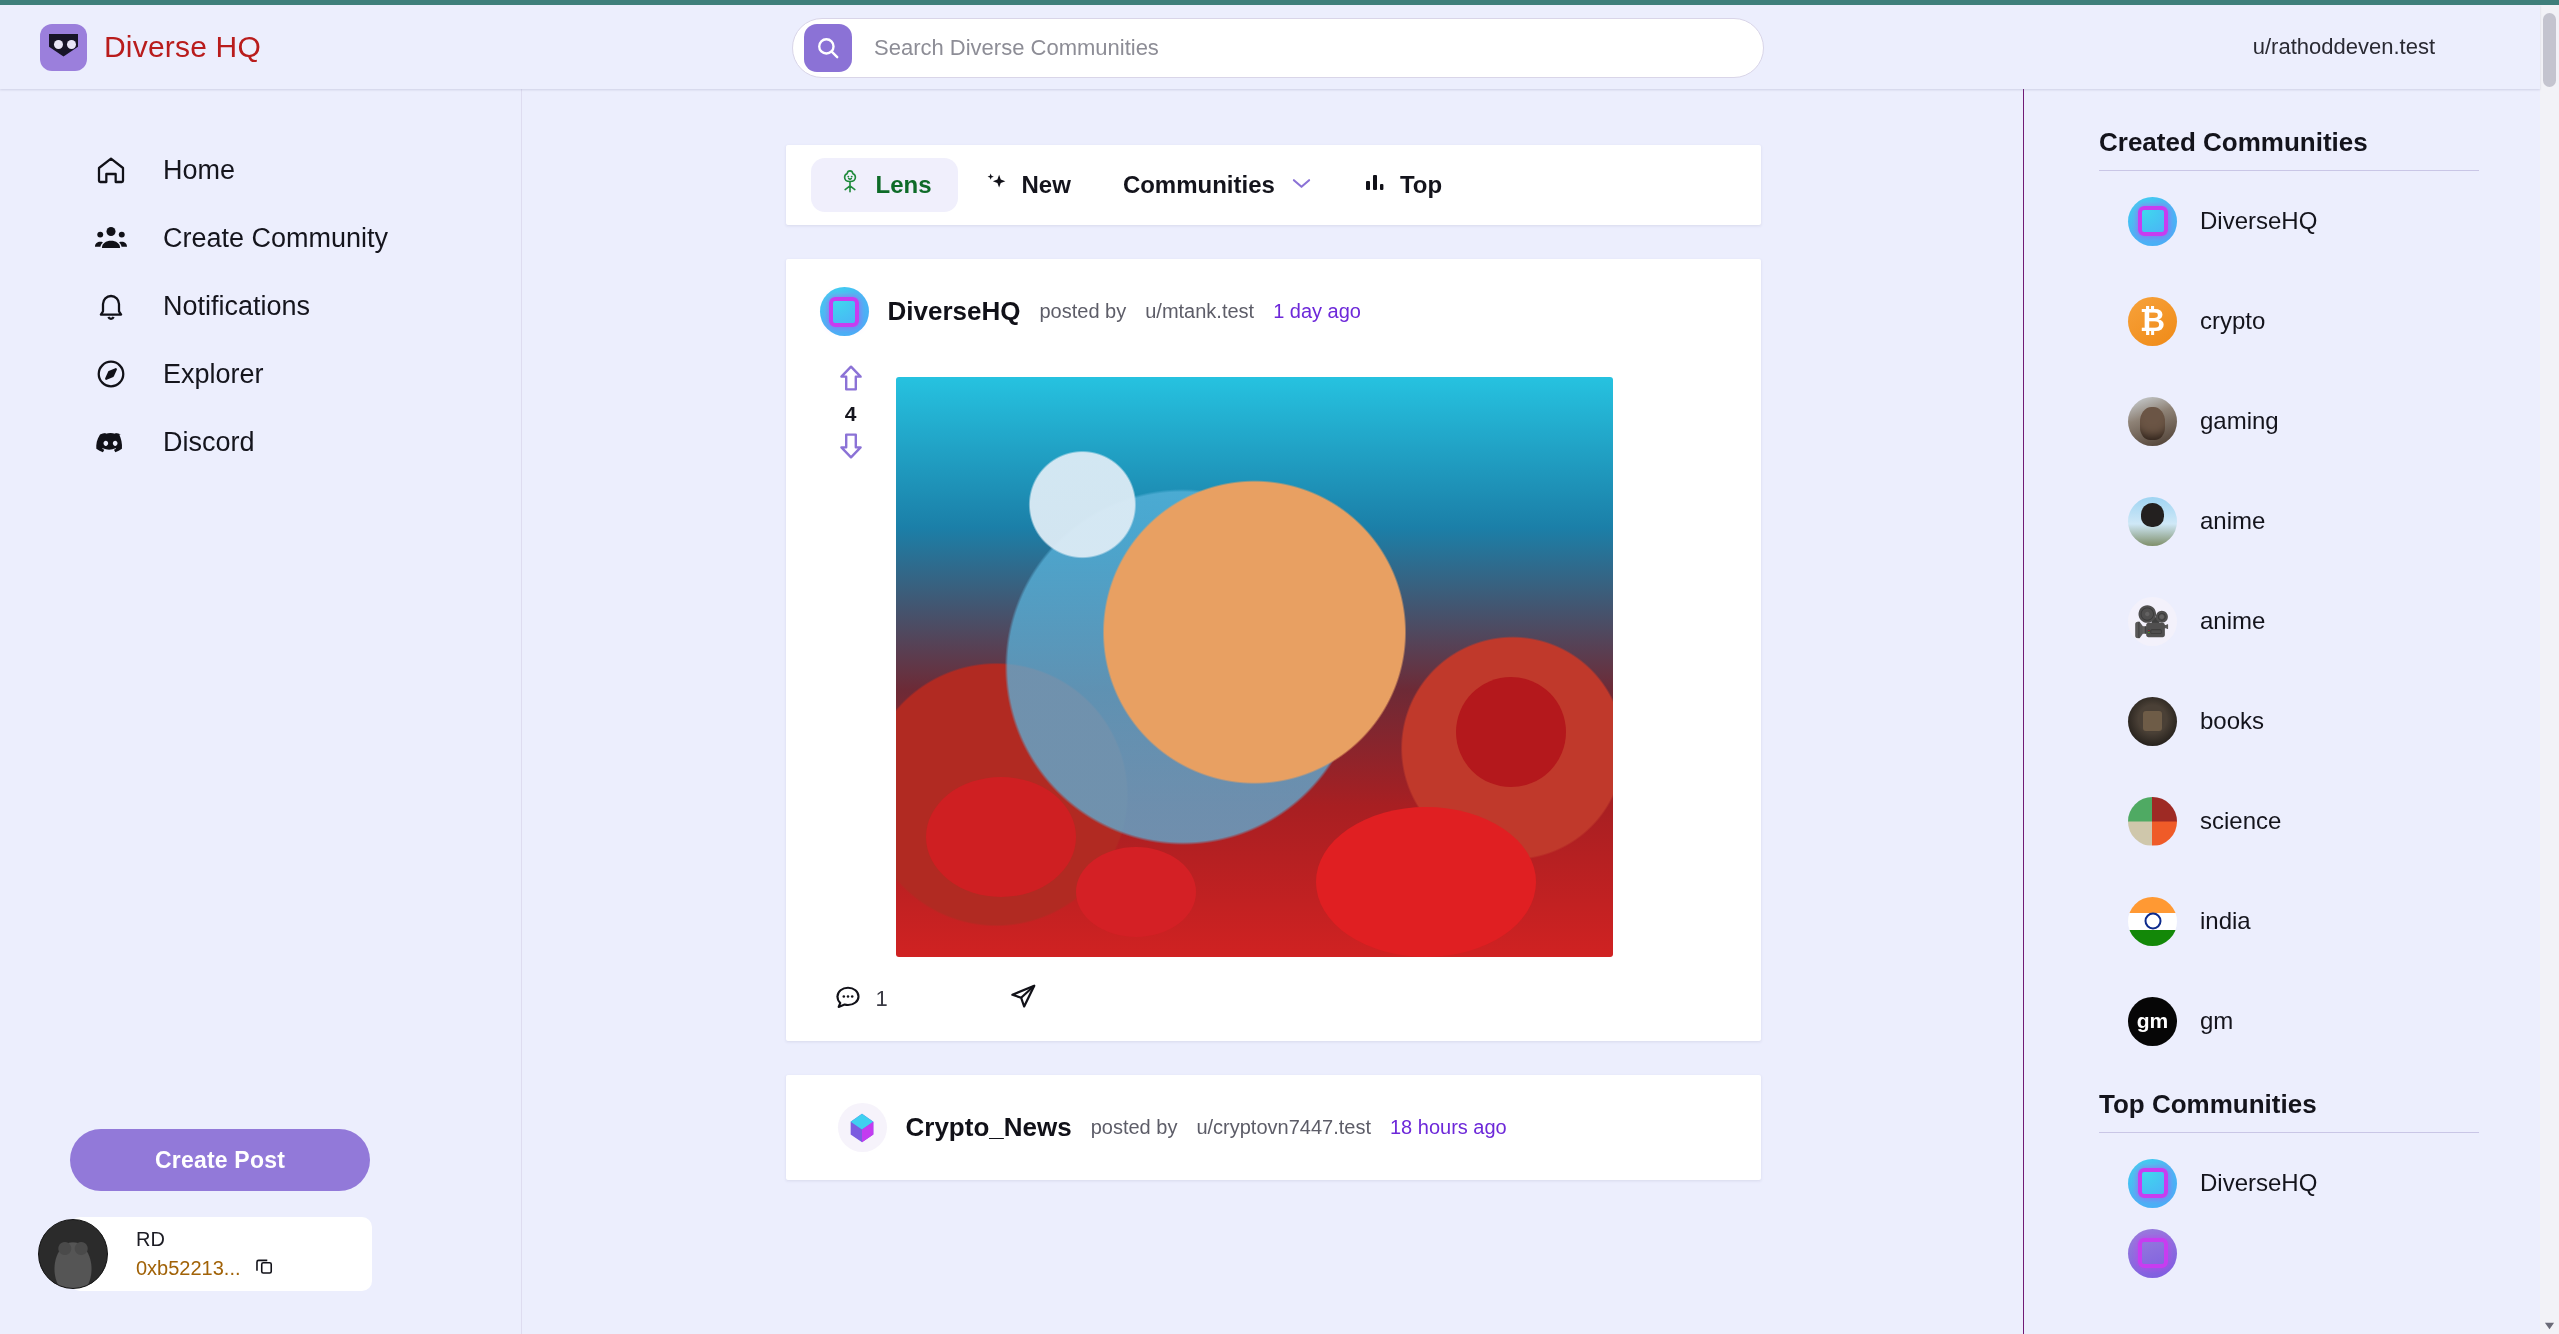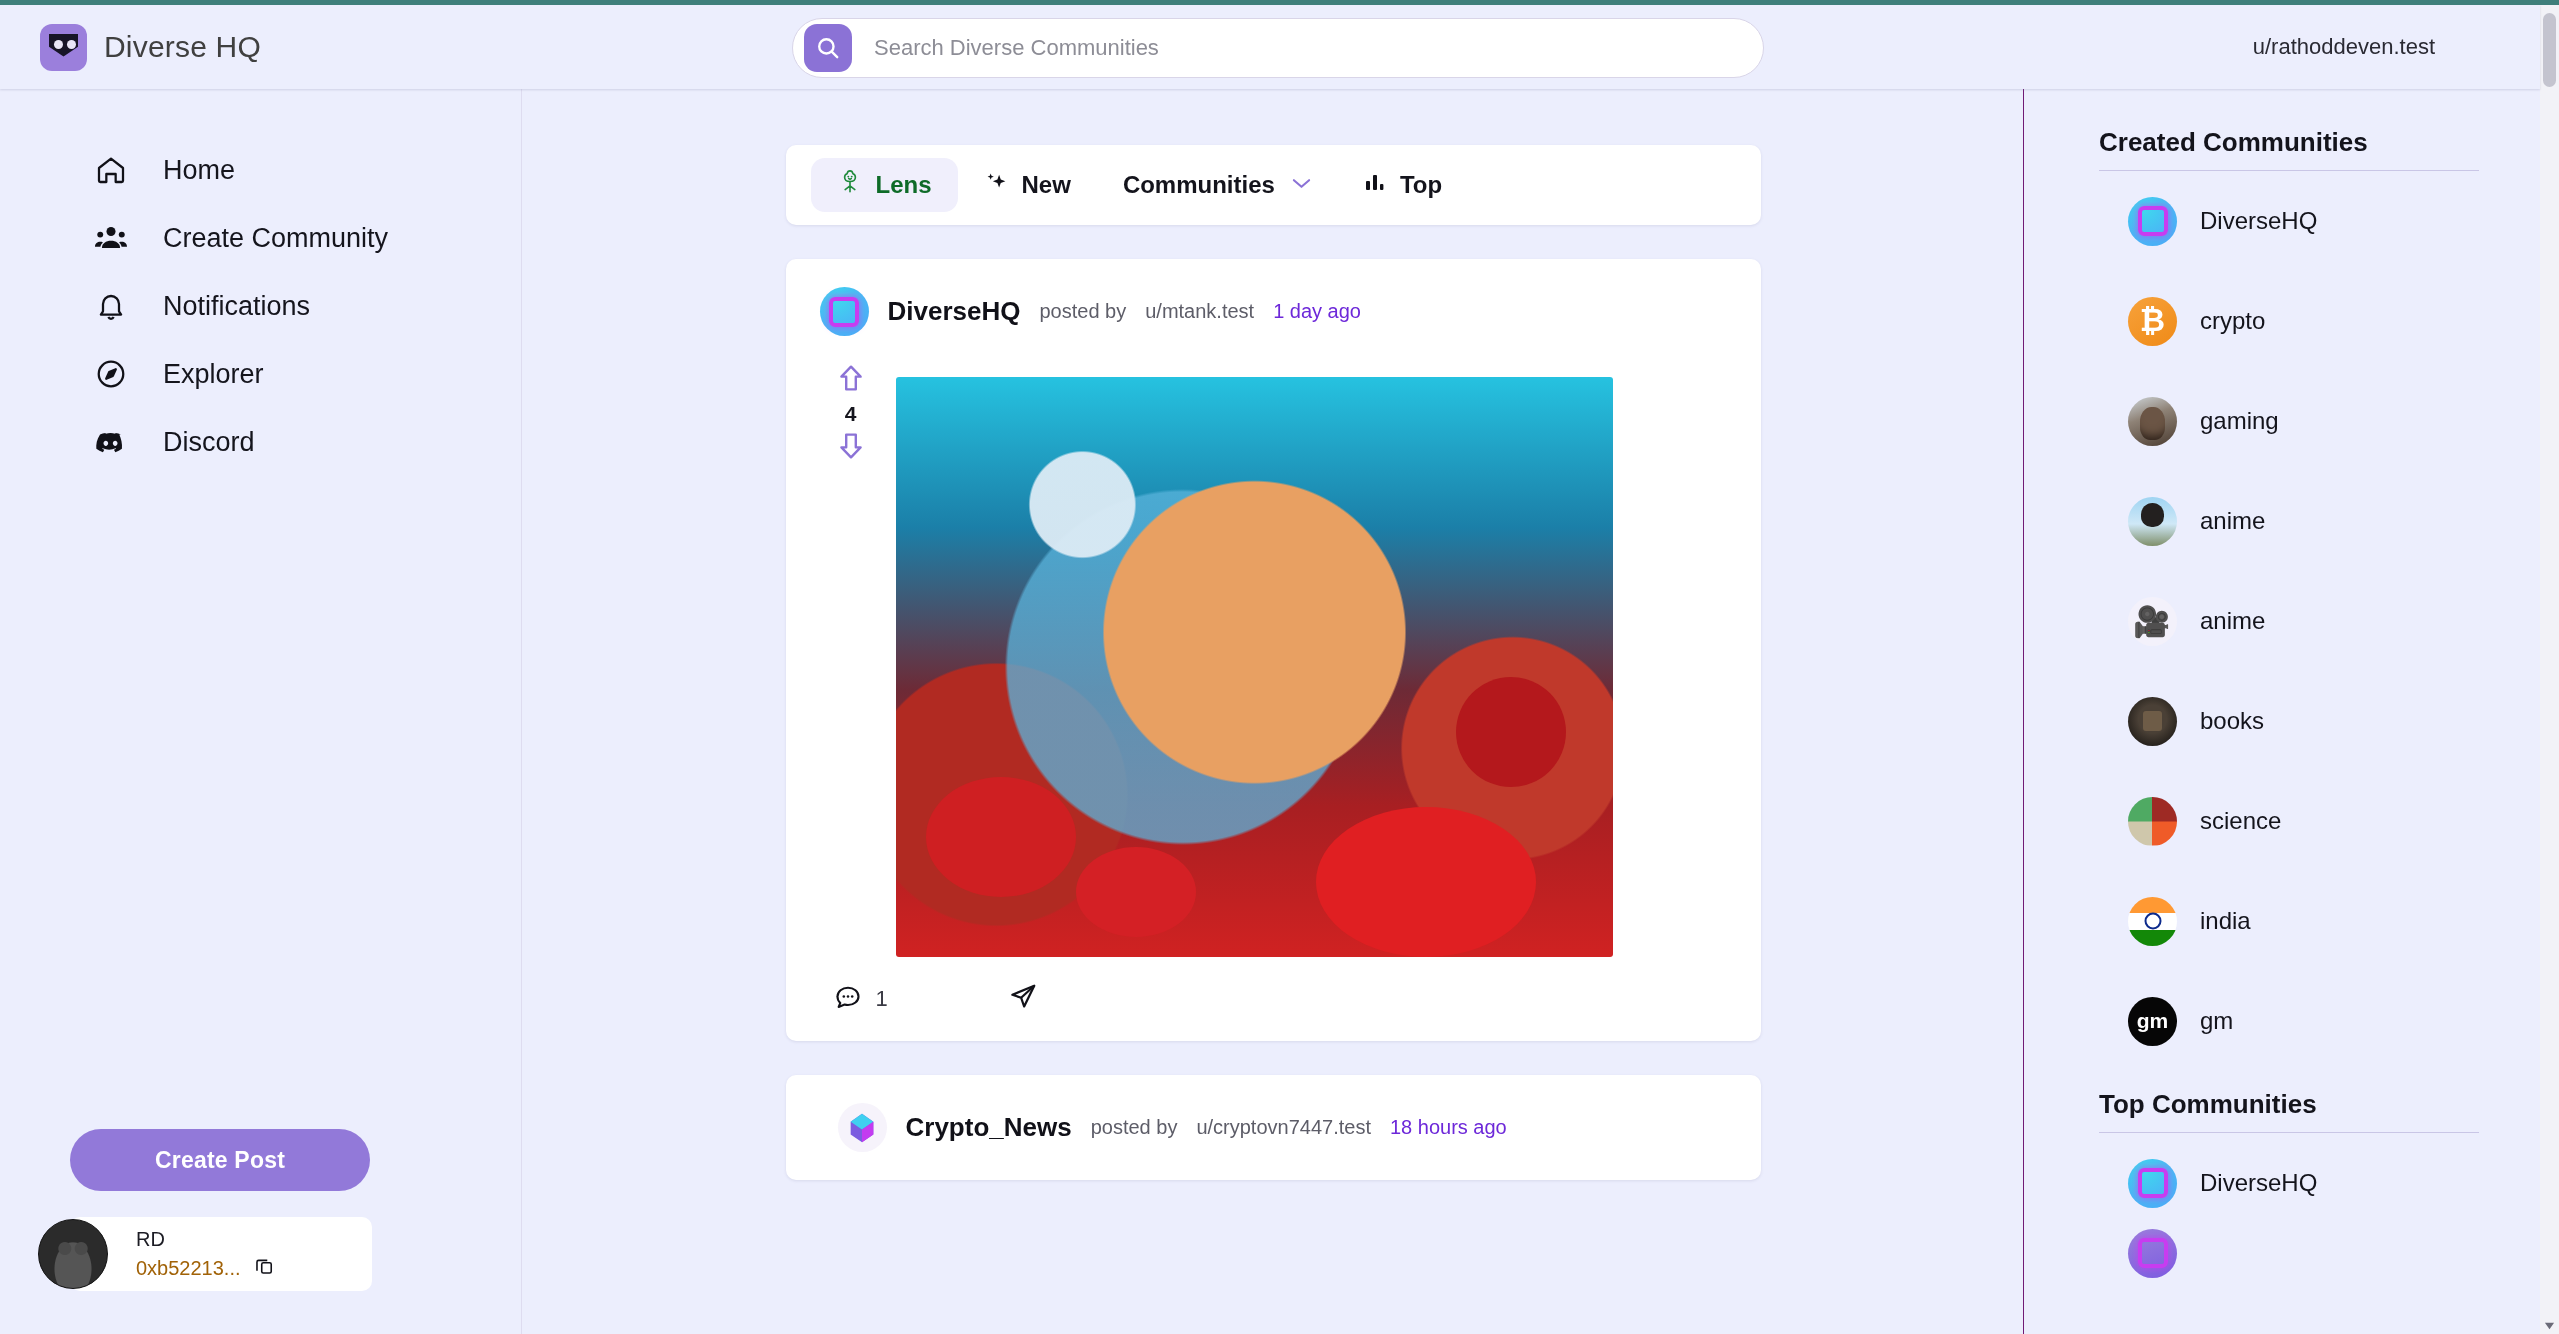--- a/index.html
+++ b/index.html
@@ -28,21 +28,21 @@
     position: relative; overflow:hidden; flex:none;
   }
   .brand-logo .mask {
     position:absolute; left:9px; top:10px; width:29px; height:23px;
     background:#181527;
     clip-path: polygon(0 0, 100% 0, 100% 58%, 50% 100%, 0 58%);
   }
   .brand-logo .eye { position:absolute; top:16px; width:9px; height:9px; border-radius:50%; background:#e9e6f6; }
   .brand-logo .eye.l { left:14px; }
   .brand-logo .eye.r { left:27px; }
-  .brand-name { font-size:30px; color:#404040; font-weight:400; letter-spacing:.2px; }
+  .brand-name { font-size:30px; color:#b91c1c; font-weight:400; letter-spacing:.2px; }
 
   .searchwrap {
     position:absolute; left:792px; top:13px;
     width:972px; height:60px;
     background:#ffffff; border:1px solid #d9d5e8; border-radius:30px;
     display:flex; align-items:center; padding-left:11px;
   }
   .search-btn {
     width:48px; height:48px; border-radius:13px; background:#8b72d6;
     display:flex; align-items:center; justify-content:center; flex:none; border:none; cursor:pointer;
@@ -94,21 +94,21 @@
       radial-gradient(circle at 50% 50%, #2b2b2b 0 34px, #0d0d0d 35px);
     border:1px solid #111;
   }
   .user-meta { line-height:1.45; }
   .user-name { font-size:20px; color:#1c1c24; }
   .user-addr { font-size:20px; color:#a16207; display:flex; align-items:center; gap:14px; }
 
   
   .feed { position:absolute; top:89px; left:523px; width:1500px; height:1245px; overflow:hidden; }
   .card {
-    background:#fff; border-radius:10px; margin:0 auto;
+    background:#fff; border-radius:2px; margin:0 auto;
     width:975px; box-shadow:0 1px 3px rgba(120,120,160,.18);
   }
   .tabsbar {
     margin-top:56px; height:80px; display:flex; align-items:center; padding-left:25px; gap:0;
   }
   .tab {
     display:flex; align-items:center; gap:13px;
     height:54px; padding:0 26px; border-radius:14px; cursor:pointer;
     font-size:24px; font-weight:700; color:#14141c;
   }

